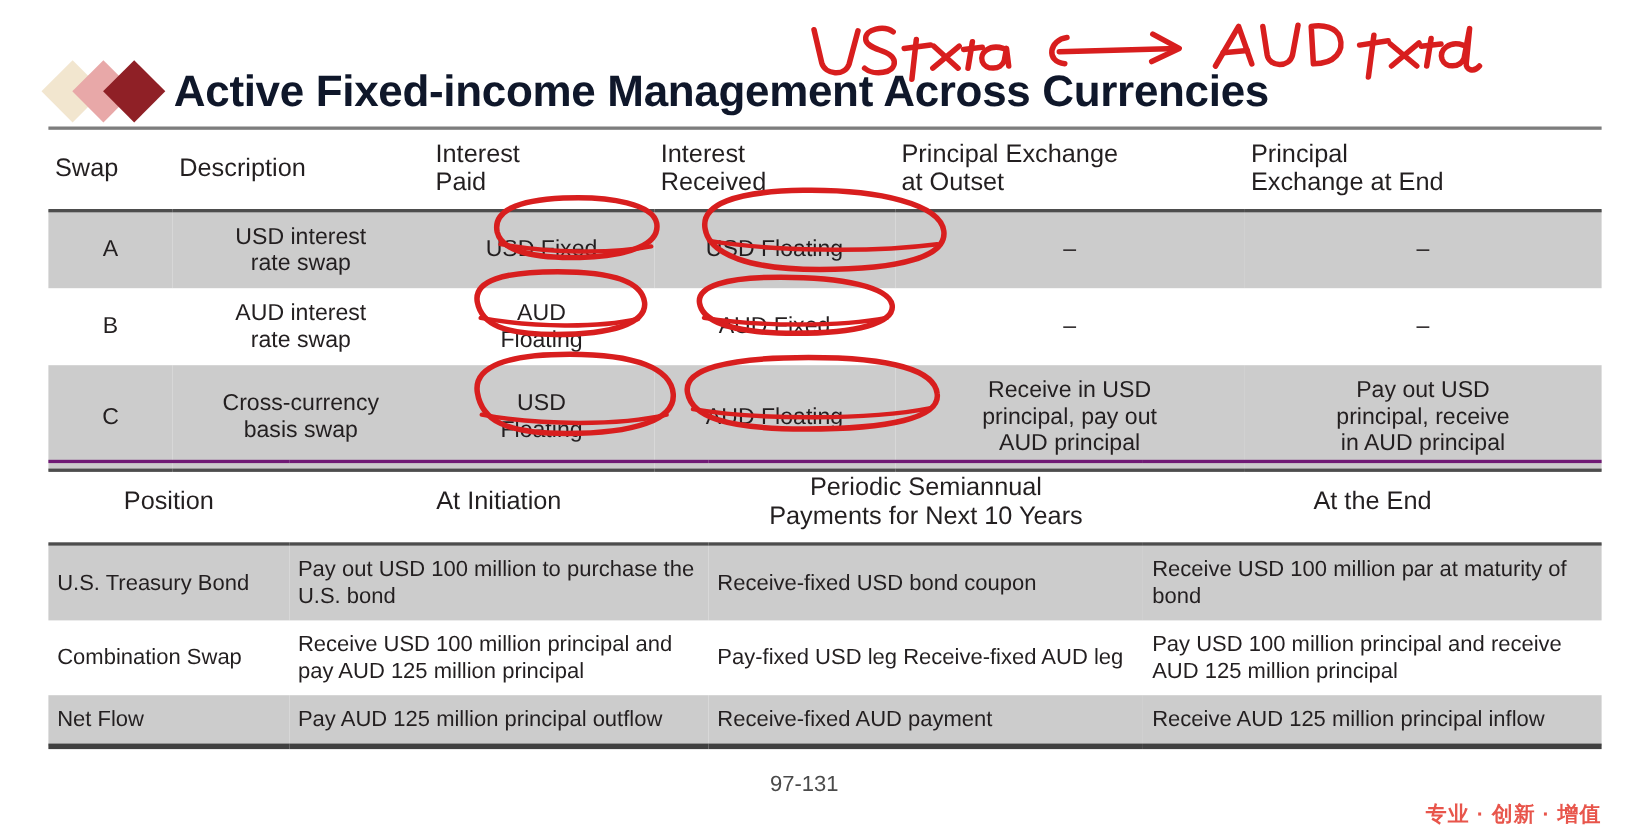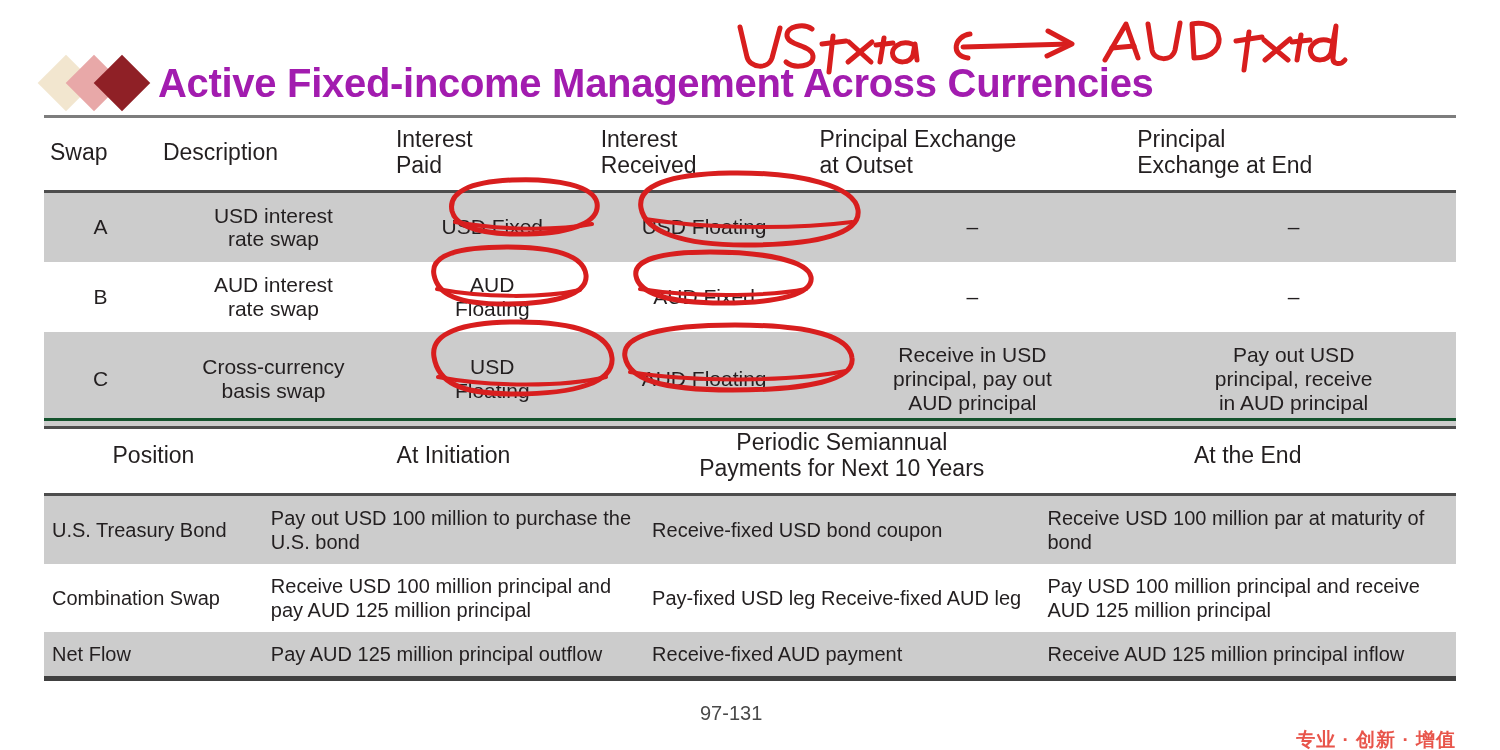--- a/index.html
+++ b/index.html
@@ -47,21 +47,21 @@
     top: 8px;
     transform: rotate(45deg);
   }
   .logo .dia.d1 { left: 2px;  background: #f2e6cf; }
   .logo .dia.d2 { left: 30px; background: #e8a8a8; }
   .logo .dia.d3 { left: 58px; background: #8f2026; }
 
   .title-text {
     font-size: 40px;
     font-weight: bold;
-    color: #a21caf;
+    color: #0f172a;
     letter-spacing: -0.3px;
     white-space: nowrap;
     line-height: 1;
     margin-left: -4px;
   }
   .title-rule {
     position: absolute;
     left: 44px;
     top: 115px;
     width: 1412px;
@@ -87,21 +87,21 @@
 
   .hdr td {
     font-size: 23px;
     line-height: 1.12;
     color: #231f20;
     padding: 9px 6px 11px 6px;
     border-bottom: 3px solid #4d4d4d;
   }
   .hdr.hdr2 td {
     border-bottom: 3px solid #4d4d4d;
-    border-top: 3px solid #14532d;
+    border-top: 3px solid #701a75;
   }
 
   .t1 tbody td {
     text-align: center;
     font-size: 21px;
     line-height: 1.14;
     padding: 11px 8px;
   }
   .t1 tr.shade td { background: #cccccc; }
   .t1 tbody tr:last-child td { border-bottom: 3px solid #4d4d4d; }

